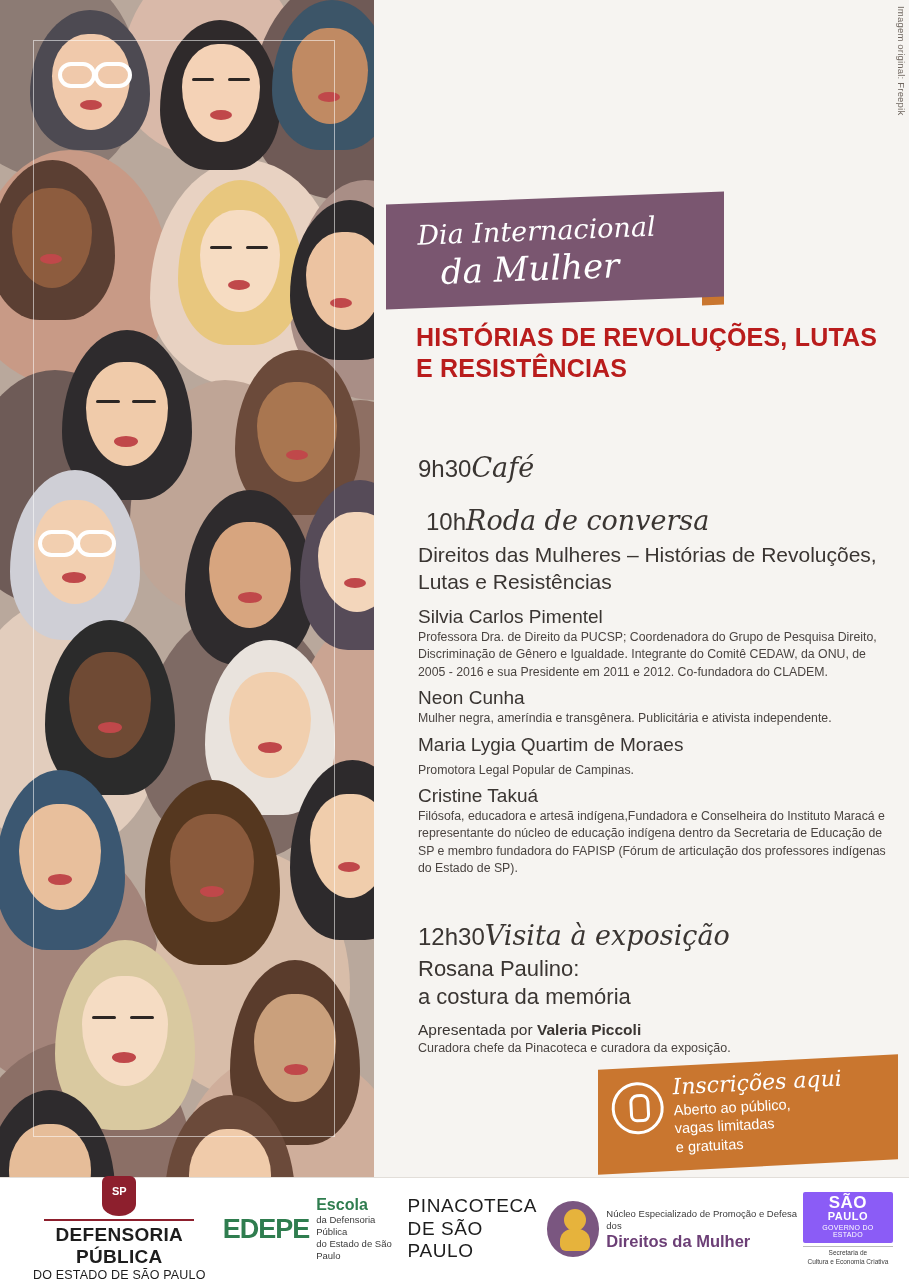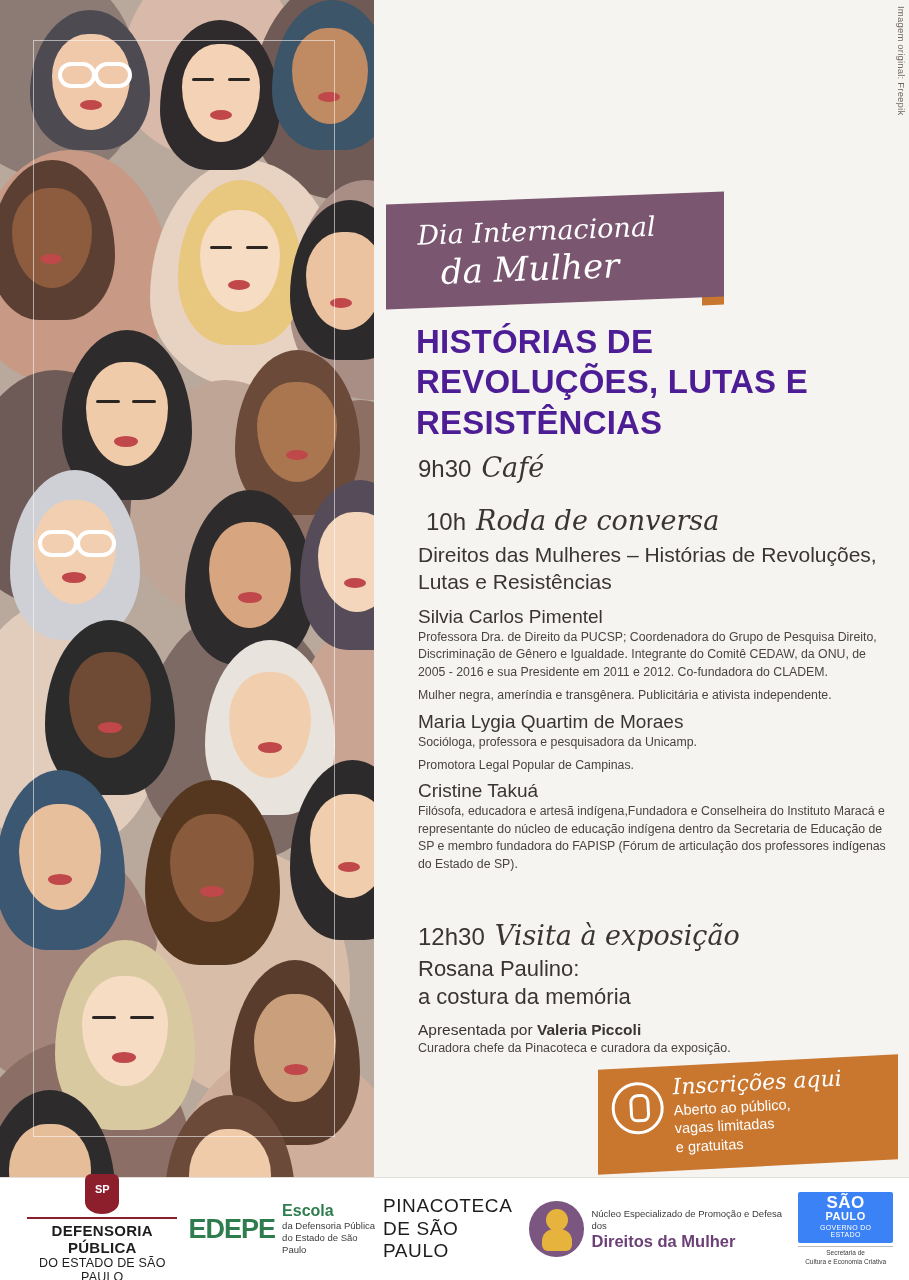--- a/index.html
+++ b/index.html
@@ -145,38 +145,37 @@
     font-style: italic;
   }
   .banner-text .l1 { font-size: 27px; display: block; }
   .banner-text .l2 { font-size: 34px; display: block; margin-top: 2px; margin-left: 22px;}
 
   .headline {
     position: absolute;
     left: 42px;
     top: 322px;
     width: 470px;
-    font-size: 33px;
+    font-size: 25px;
     font-weight: bold;
-    color: #4c1d95;
+    color: #b91c1c;
     line-height: 1.22;
     letter-spacing: .2px;
   }
 
   .sched {
     position: absolute;
     left: 44px;
     top: 452px;
     width: 470px;
     color: #3a3532;
   }
   .time-line {
     display: flex;
     align-items: baseline;
-    gap: 10px;
     margin-bottom: 2px;
   }
   .time {
     font-size: 24px;
     color: #3a3532;
   }
   .script {
     font-family: "DejaVu Serif", serif;
     font-style: italic;
     font-size: 27px;
@@ -300,21 +299,21 @@
     content: "SP";
     position: absolute;
     left: 0; right: 0; top: 9px;
     text-align: center;
     color: #fff;
     font-size: 11px;
     font-weight: bold;
   }
   .dp-block { text-align: center; }
   .dp-line { width: 150px; height: 2px; background: #8d1f2d; margin: 2px auto 3px auto;}
-  .dp-t1 { font-size: 15px; font-weight: bold; color: #1d1d1d; letter-spacing: .3px;}
+  .dp-t1 { font-size: 19px; font-weight: bold; color: #1d1d1d; letter-spacing: .3px;}
   .dp-t2 { font-size: 12.5px; color: #1d1d1d; letter-spacing: .2px;}
 
   .edepe-mark {
     font-size: 27px;
     font-weight: bold;
     color: #2f7d4f;
     letter-spacing: -1px;
   }
   .edepe-t1 { font-size: 16px; color: #2f7d4f; font-weight: bold;}
   .edepe-t2 { font-size: 9.5px; color: #3b3b3b; line-height: 1.25;}
@@ -340,21 +339,21 @@
     width: 30px; height: 22px;
     border-radius: 12px 12px 6px 6px;
     background: #e6b33c;
   }
   .nudem-t1 { font-size: 9.5px; color: #3b3b3b; line-height: 1.25;}
   .nudem-t2 { font-size: 16.5px; font-weight: bold; color: #6c3f76;}
 
   .pina-t { font-size: 19px; color: #1d1d1d; letter-spacing: .6px; line-height: 1.18;}
 
   .sp-box {
-    background: #3b82f6;
+    background: #8b5cf6;
     color: #fff;
     padding: 3px 6px 4px 6px;
     text-align: center;
     border-radius: 2px;
   }
   .sp-box .sp1 { font-size: 17px; font-weight: bold; line-height: .95; letter-spacing: .5px;}
   .sp-box .sp2 { font-size: 11px; font-weight: bold; line-height: .95; letter-spacing: .5px;}
   .sp-box .sp3 { font-size: 7px; letter-spacing: .3px; margin-top: 2px;}
   .sp-sec { font-size: 6.5px; color: #3b3b3b; line-height: 1.3; margin-top: 3px; border-top: 1px solid #bbb; padding-top: 2px;}
 </style>
@@ -499,25 +498,25 @@
         <span class="script">Roda de conversa</span>
       </div>
 
       <div class="subhead">Direitos das Mulheres – Histórias de Revoluções, Lutas e Resistências</div>
 
       <div class="speaker">
         <div class="speaker-name">Silvia Carlos Pimentel</div>
         <div class="speaker-bio">Professora Dra. de Direito da PUCSP; Coordenadora do Grupo de Pesquisa Direito, Discriminação de Gênero e Igualdade. Integrante do Comitê CEDAW, da ONU, de 2005 - 2016 e sua Presidente em 2011 e 2012. Co-fundadora do CLADEM.</div>
       </div>
       <div class="speaker">
+        <div class="speaker-name">Neon Cunha</div>
         <div class="speaker-bio">Mulher negra, ameríndia e transgênera. Publicitária e ativista independente.</div>
       </div>
       <div class="speaker">
         <div class="speaker-name">Maria Lygia Quartim de Moraes</div>
-        <div class="speaker-bio">Socióloga, professora e pesquisadora da Unicamp.</div>
       </div>
       <div class="speaker">
         <div class="speaker-bio">Promotora Legal Popular de Campinas.</div>
       </div>
       <div class="speaker">
         <div class="speaker-name">Cristine Takuá</div>
         <div class="speaker-bio">Filósofa, educadora e artesã indígena,Fundadora e  Conselheira do Instituto Maracá e representante do núcleo de educação indígena dentro da Secretaria de Educação de SP e membro fundadora do FAPISP (Fórum de articulação dos professores indígenas do Estado de SP).</div>
       </div>
     </div>
 

